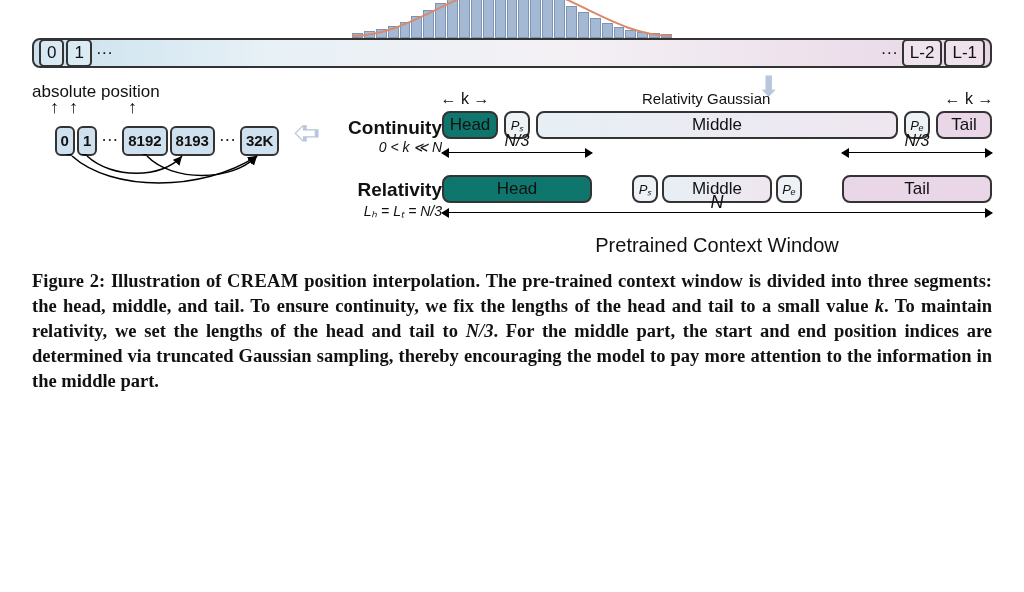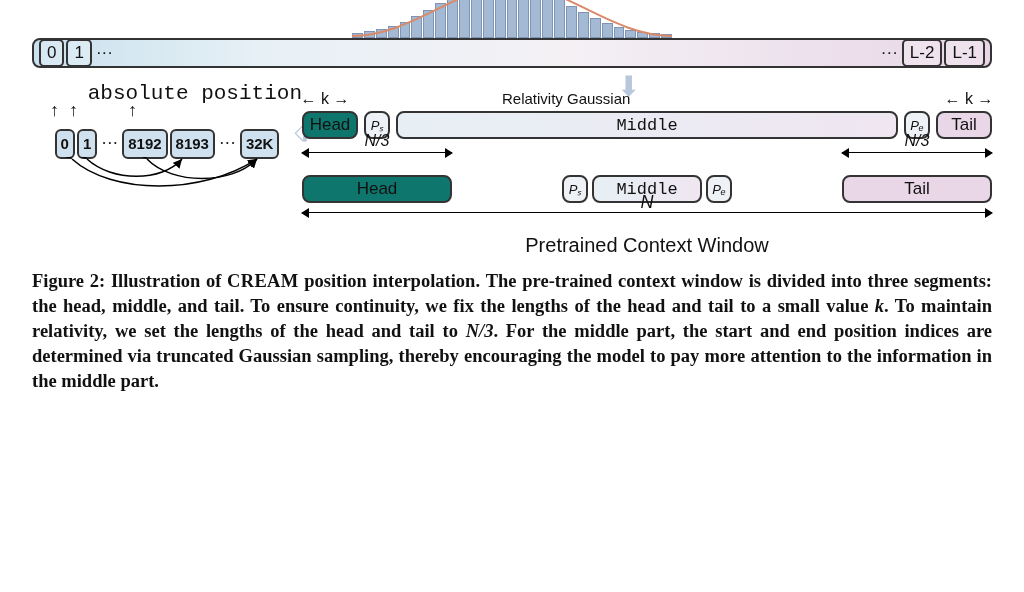--- a/index.html
+++ b/index.html
@@ -74,23 +74,23 @@
   }
   .left-col { width:270px; position:relative; }
   .mid-col  { width:140px; display:flex; flex-direction:column; justify-content:center; align-items:flex-end; gap:24px;}
   .right-col{ flex:1; position:relative; }
   .ft-label {
     font-family: Arial, Helvetica, sans-serif;
     font-size: 18px;
     margin: 2px 0 2px 0;
   }
   .ap-label, .rp-label {
-    font-family: Liberation Mono, monospace;
-    font-size: 21px;
-    text-align:right;
+    font-family: Liberation Sans, sans-serif;
+    font-size: 17px;
+    text-align:left;
   }
   .ap-label { margin-top:2px; }
   .rp-label { margin-top:0px;}
   .pos-row {
     display:flex; align-items:center; justify-content:center;
     gap:2px;
     margin-top: 14px;
   }
   .minicell {
     border:2px solid #333;
@@ -140,21 +140,21 @@
   .seg {
     border:2px solid #333;
     border-radius:8px;
     height:28px;
     display:flex; align-items:center; justify-content:center;
     font-family: Arial, Helvetica, sans-serif;
     font-size:17px;
     box-sizing:border-box;
   }
   .seg.head { background:#0f766e; }
-  .seg.mid  { background:linear-gradient(90deg,#e7eff5,#efe6f0);font-family:Liberation Mono, monospace; }
+  .seg.mid  { background:linear-gradient(90deg,#e7eff5,#efe6f0); }
   .seg.tail { background:#e9d6e6; }
   .seg.ps, .seg.pe {
     width:26px; font-size:13px; font-style:italic; background:#eef2f6;
     padding:0;
   }
   .seg.ps span, .seg.pe span { font-style:italic; }
   .k-brace {
     position:absolute; top:-18px;
     font-family: Arial, Helvetica, sans-serif;
     font-size:16px;
@@ -281,20 +281,30 @@
           </marker>
         </defs>
         <path d="M20,2 C60,38 150,38 205,2" fill="none" stroke="#000" stroke-width="1.5" marker-start="url(#ah)" marker-end="url(#ah)"></path>
         <path d="M35,2 C60,25 110,25 130,2" fill="none" stroke="#000" stroke-width="1.5" marker-start="url(#ah)" marker-end="url(#ah)"></path>
         <path d="M95,2 C120,28 180,28 205,2" fill="none" stroke="#000" stroke-width="1.5" marker-start="url(#ah)" marker-end="url(#ah)"></path>
       </svg>
     </div>
 
     <span class="big-arrow-left">➪</span>
 
+    <div class="mid-col">
+      <div class="principle">
+        <div class="title">Continuity</div>
+        <div class="cond">0 &lt; k ≪ N</div>
+      </div>
+      <div class="principle">
+        <div class="title">Relativity</div>
+        <div class="cond">Lₕ = Lₜ = N/3</div>
+      </div>
+    </div>
 
     <div class="right-col">
       <span class="big-arrow-down">⬇</span>
 
       <div class="seg-line" style="margin-top:28px">
         <span class="k-brace" style="left:-2px">← k →</span>
         <span class="seg-annot" style="left:200px">Relativity Gaussian</span>
         <span class="k-brace" style="right:-2px">← k →</span>
 
         <div class="seg head" style="width:56px">Head</div>

